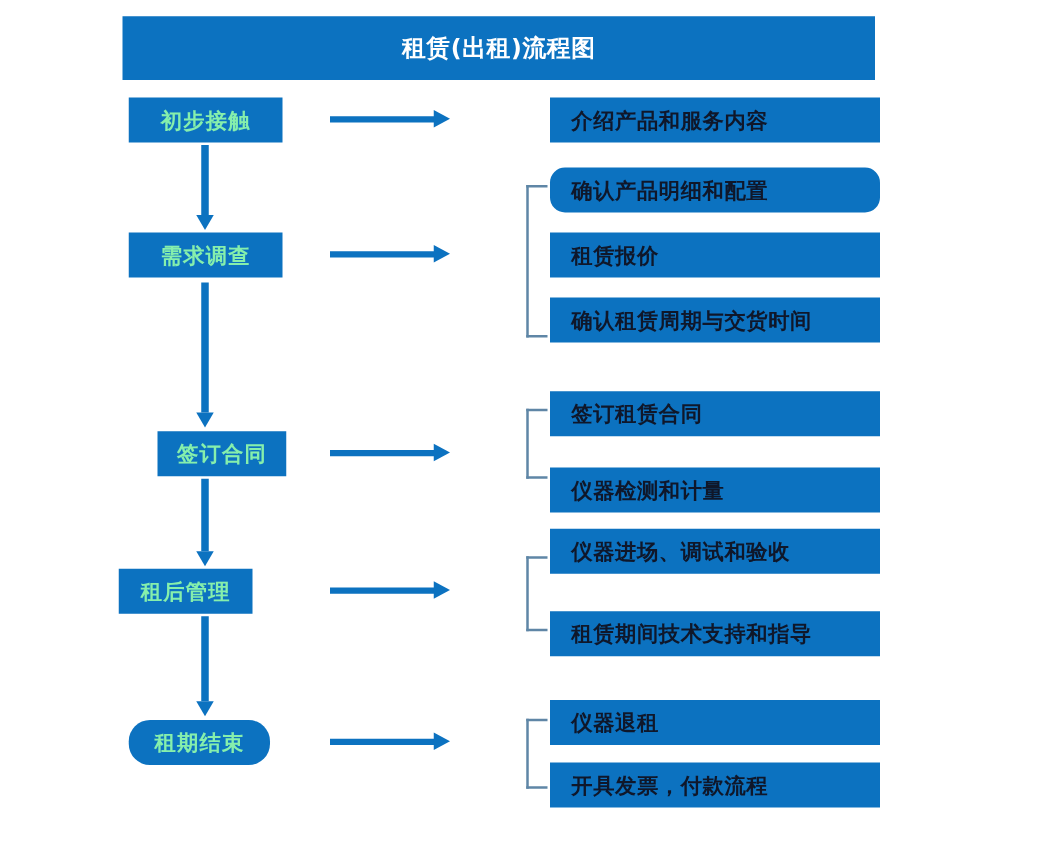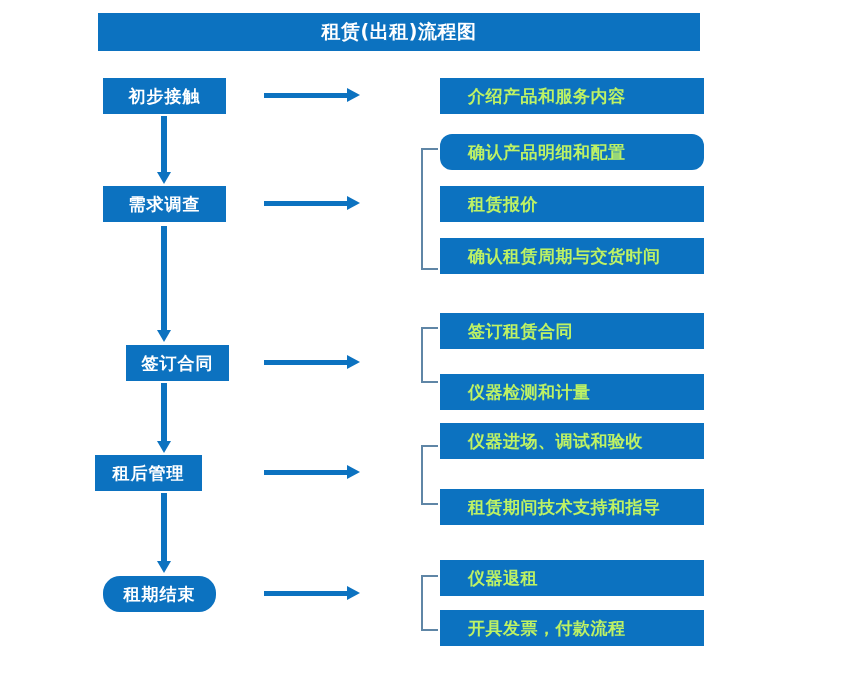--- a/index.html
+++ b/index.html
@@ -22,61 +22,61 @@
     width: 844px;
     height: 688px;
   }
 
   
   .title-bar {
     position: absolute;
     left: 98px;
     top: 13px;
     width: 602px;
-    height: 38px;
+    height: 51px;
     background: #0c72c0;
     color: #ffffff;
     font-size: 19px;
     font-weight: bold;
     display: flex;
     align-items: center;
     justify-content: center;
     letter-spacing: 0.5px;
     white-space: nowrap;
   }
 
   
   .stage-box {
     position: absolute;
     height: 36px;
     background: #0c72c0;
-    color: #ffffff;
+    color: #86efac;
     font-size: 17px;
     font-weight: bold;
     display: flex;
     align-items: center;
     justify-content: center;
     white-space: nowrap;
     letter-spacing: 1px;
   }
 
   
   .detail-box {
     position: absolute;
     left: 440px;
     width: 264px;
     height: 36px;
     background: #0c72c0;
-    color: #bef264;
+    color: #0f172a;
     font-size: 17px;
     font-weight: bold;
     display: flex;
     align-items: center;
     justify-content: flex-start;
-    padding-left: 28px;
+    padding-left: 17px;
     box-sizing: border-box;
     white-space: nowrap;
     letter-spacing: 0.5px;
   }
 
   
   .h-arrow {
     position: absolute;
     height: 18px;
     width: 96px;

